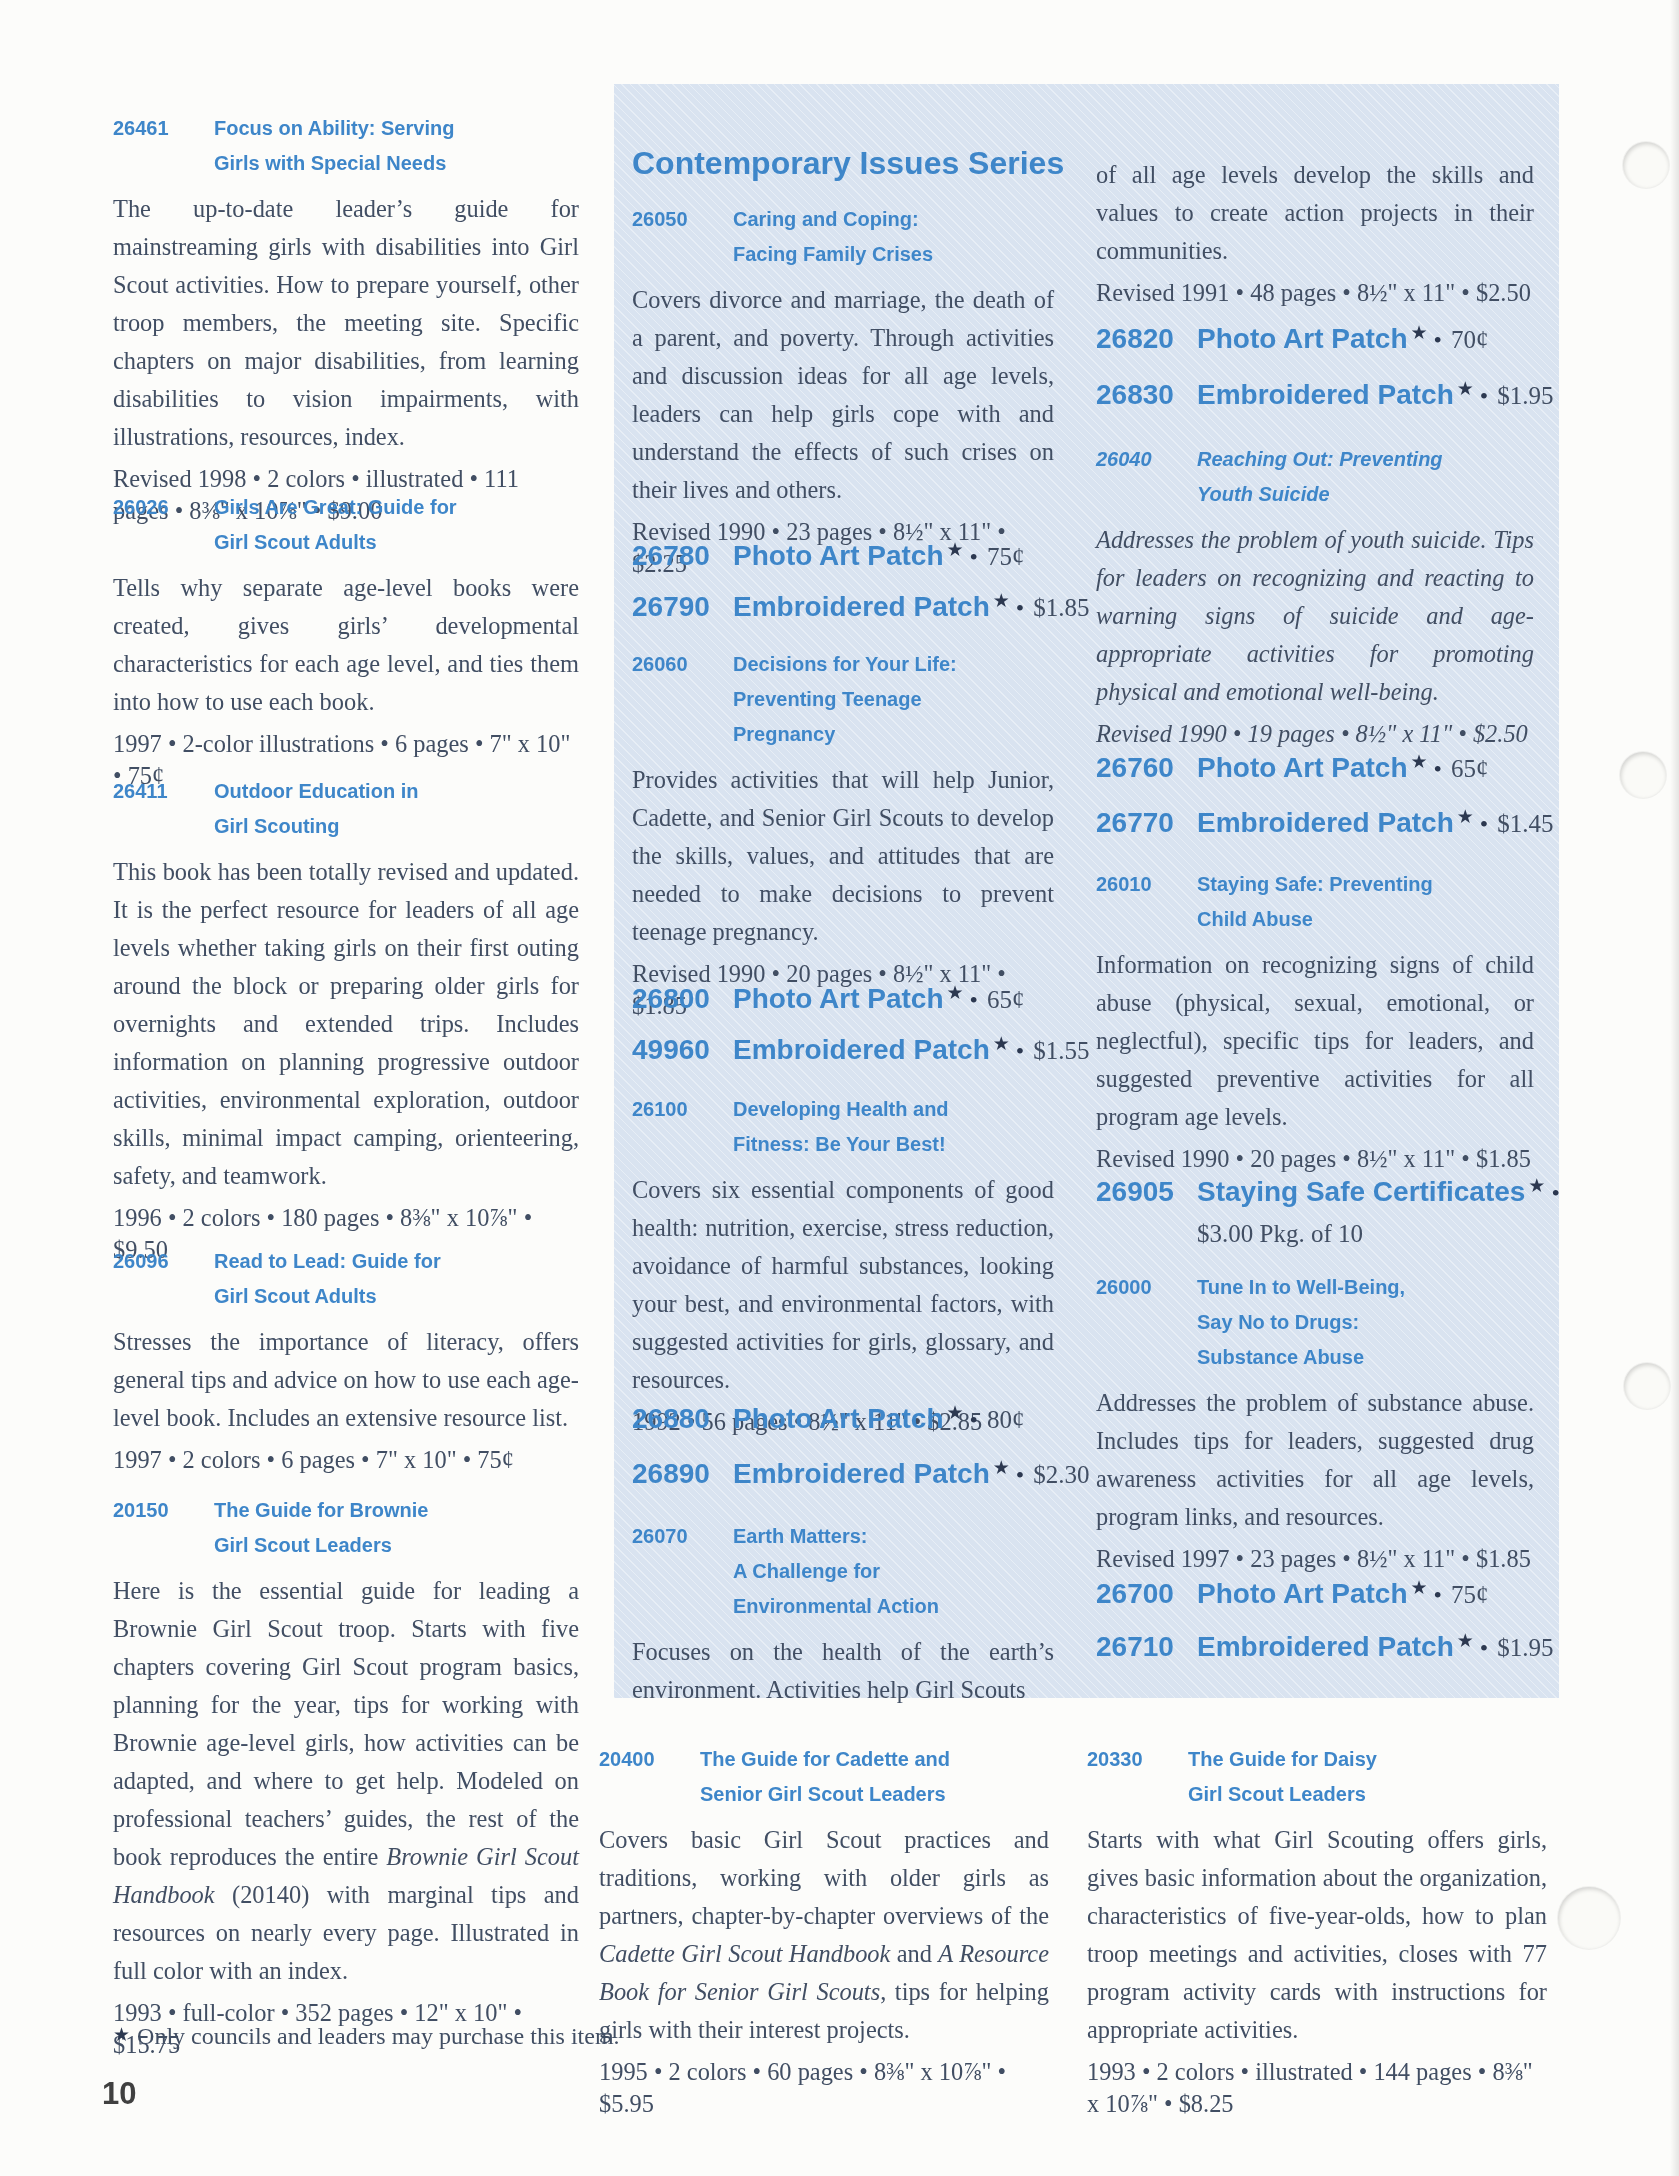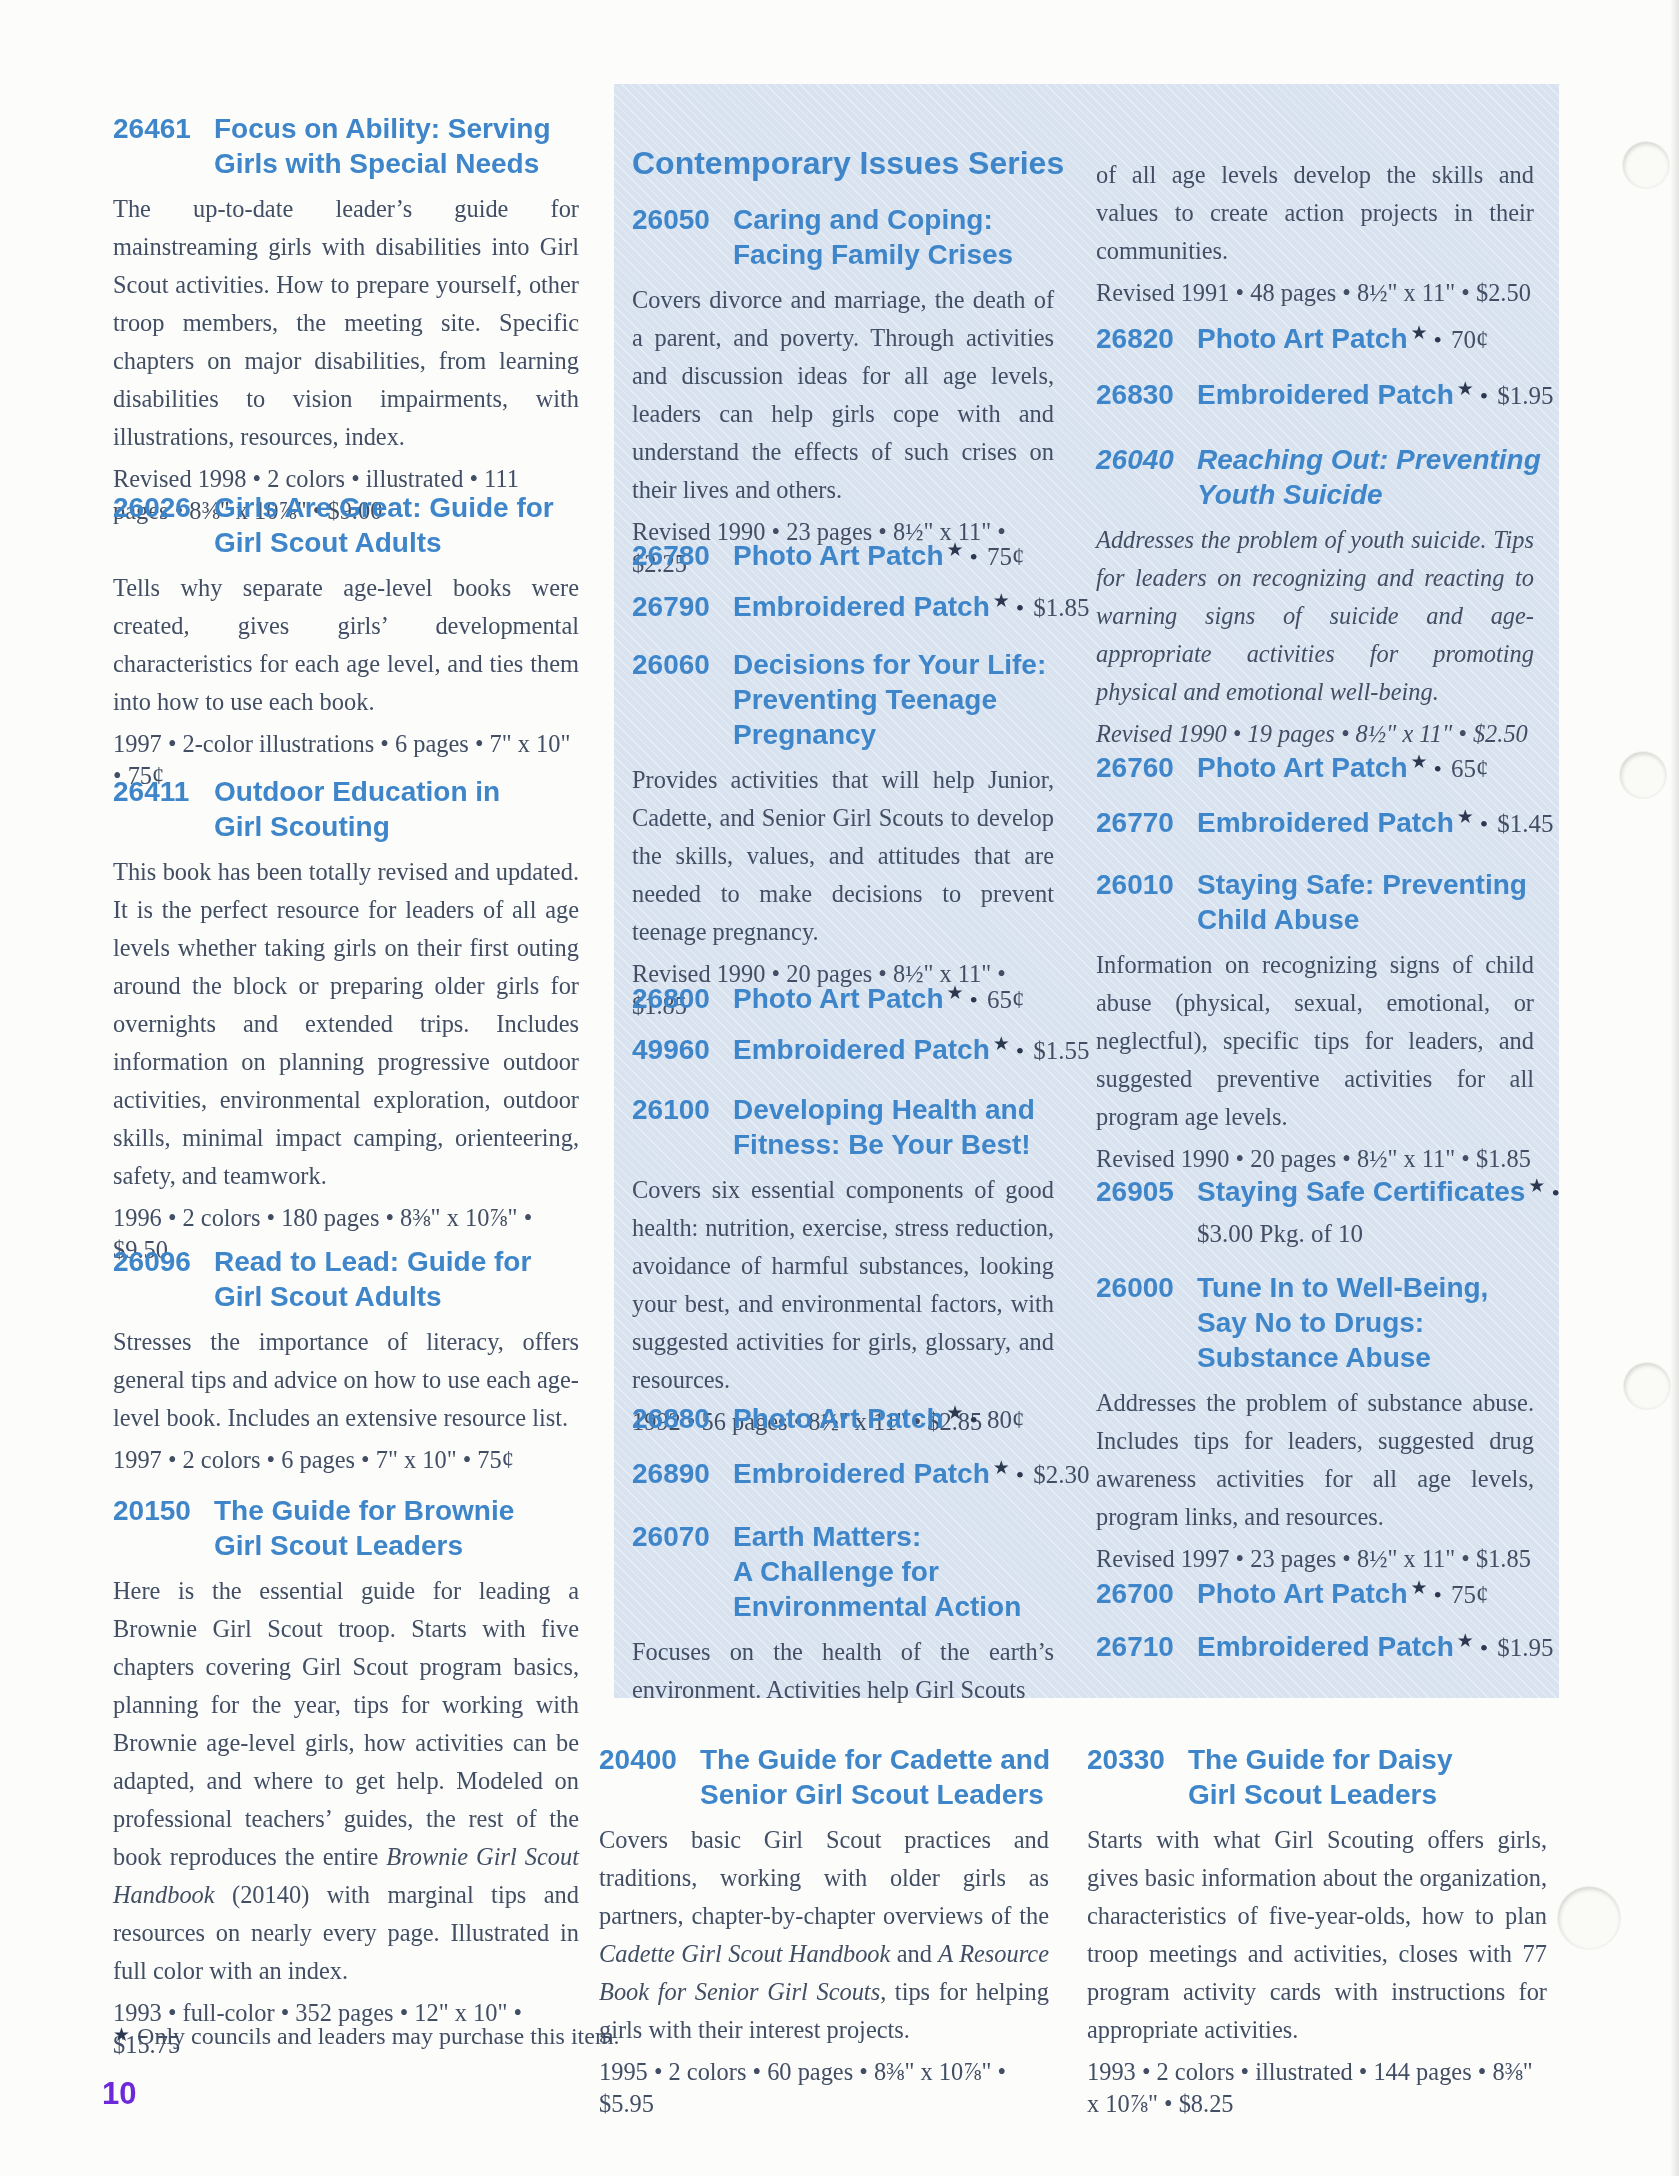--- a/index.html
+++ b/index.html
@@ -22,21 +22,21 @@
     background-image:repeating-linear-gradient(45deg,rgba(255,255,255,0.38) 0px,rgba(255,255,255,0.38) 1px,rgba(255,255,255,0) 1px,rgba(255,255,255,0) 6px);
   }
   .series-title{
     position:absolute;left:632px;top:145px;
     font-family:"Liberation Sans",sans-serif;font-weight:700;
     font-size:32px;line-height:36px;color:var(--accent);white-space:nowrap;
   }
   .item{position:absolute;}
   .head{display:flex;align-items:flex-start;
     font-family:"Liberation Sans",sans-serif;font-weight:700;
-    font-size:28px;line-height:35px;color:var(--accent);}
+    font-size:20px;line-height:35px;color:var(--accent);}
   .code{flex:0 0 101px;}
   .title{flex:1;}
   .tline{white-space:nowrap;}
   .body{margin:9px 0 0 0;font-size:24.4px;line-height:38px;text-align:justify;color:var(--text);}
   .specs{margin:7px 0 0 0;font-size:24.4px;line-height:32px;color:var(--text);}
   .patch-row{display:flex;align-items:baseline;
     font-family:"Liberation Sans",sans-serif;font-weight:700;
     font-size:28px;line-height:35px;color:var(--accent);}
   .pwrap{flex:1;white-space:nowrap;}
   .patch-star{font-family:"DejaVu Sans",sans-serif;font-weight:400;color:#2c3850;
@@ -44,21 +44,21 @@
   .patch-bullet{font-family:"Liberation Serif",serif;font-weight:400;color:#2c3850;
     font-size:24px;margin:0 9px 0 2px;}
   .patch-price{font-family:"Liberation Serif",serif;font-weight:400;
     font-size:25px;color:var(--text);}
   .cert-price{font-family:"Liberation Serif",serif;font-weight:400;
     font-size:25px;line-height:32px;color:var(--text);margin:6px 0 0 101px;}
   .footnote{position:absolute;left:113px;top:2023px;font-size:24px;color:var(--text);}
   .footnote .star{font-family:"DejaVu Sans",sans-serif;font-size:19px;color:#2c3850;
     position:relative;top:-3px;margin-right:7px;}
   .pagenum{position:absolute;left:102px;top:2076px;
-    font-family:"Liberation Sans",sans-serif;font-weight:700;font-size:31px;color:#6d28d9;}
+    font-family:"Liberation Sans",sans-serif;font-weight:700;font-size:31px;color:#404040;}
   .hole{position:absolute;border-radius:50%;background:#fafaf7;
     box-shadow:inset 1px 2px 4px rgba(0,0,0,0.16), 0 0 0 1px rgba(0,0,0,0.05);}
   .hole-1{left:1623px;top:142px;width:46px;height:46px;}
   .hole-2{left:1620px;top:752px;width:46px;height:46px;}
   .hole-3{left:1624px;top:1363px;width:46px;height:46px;}
   .hole-4{left:1558px;top:1887px;width:62px;height:62px;}
   .edge{position:absolute;right:0;top:0;width:10px;height:100%;
     background:linear-gradient(to right,rgba(0,0,0,0),rgba(0,0,0,0.10));}
 </style>
 </head>

